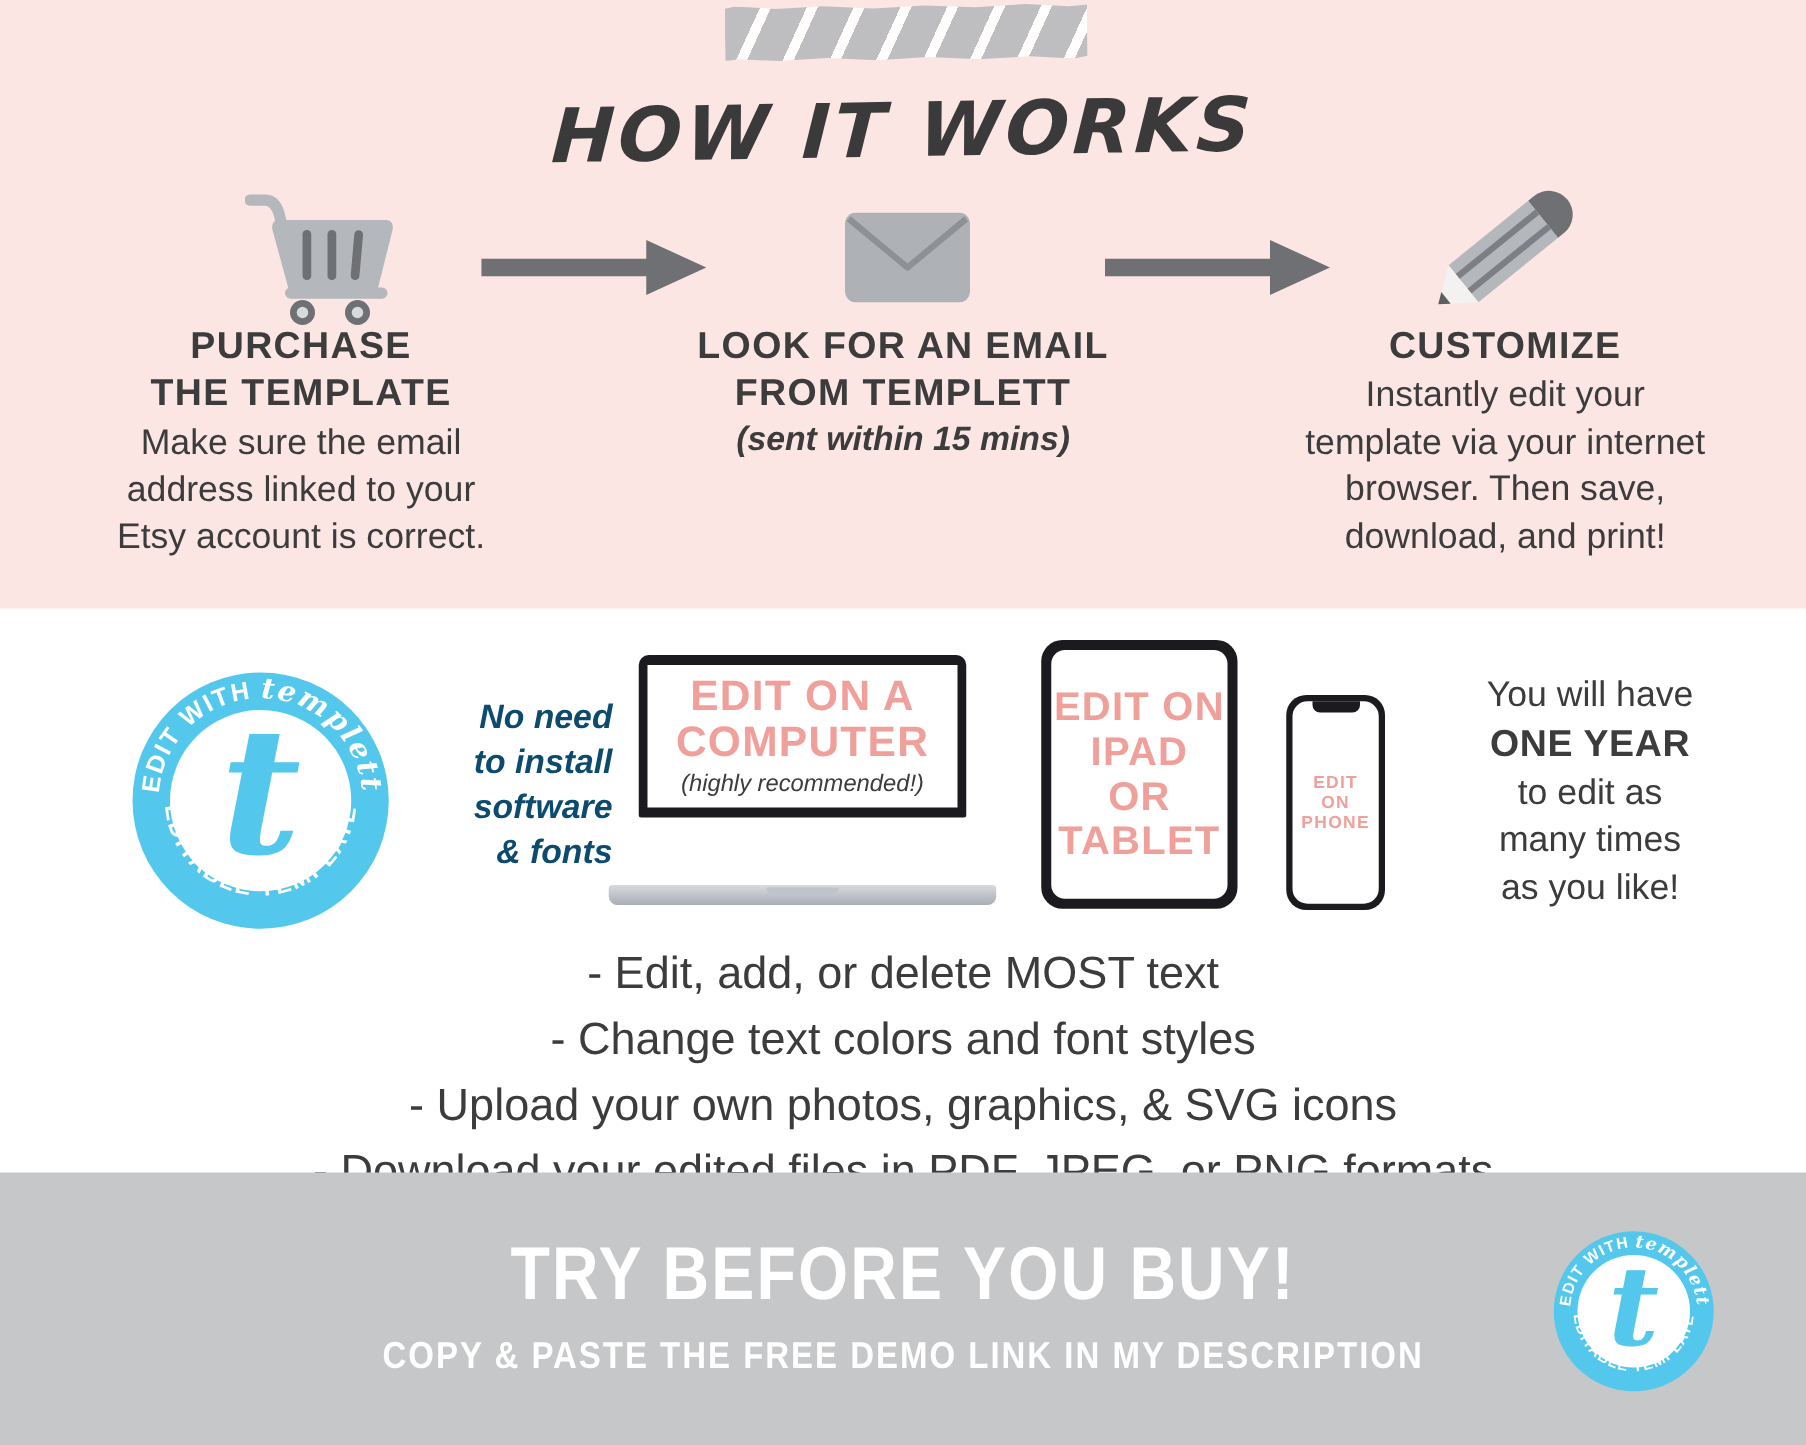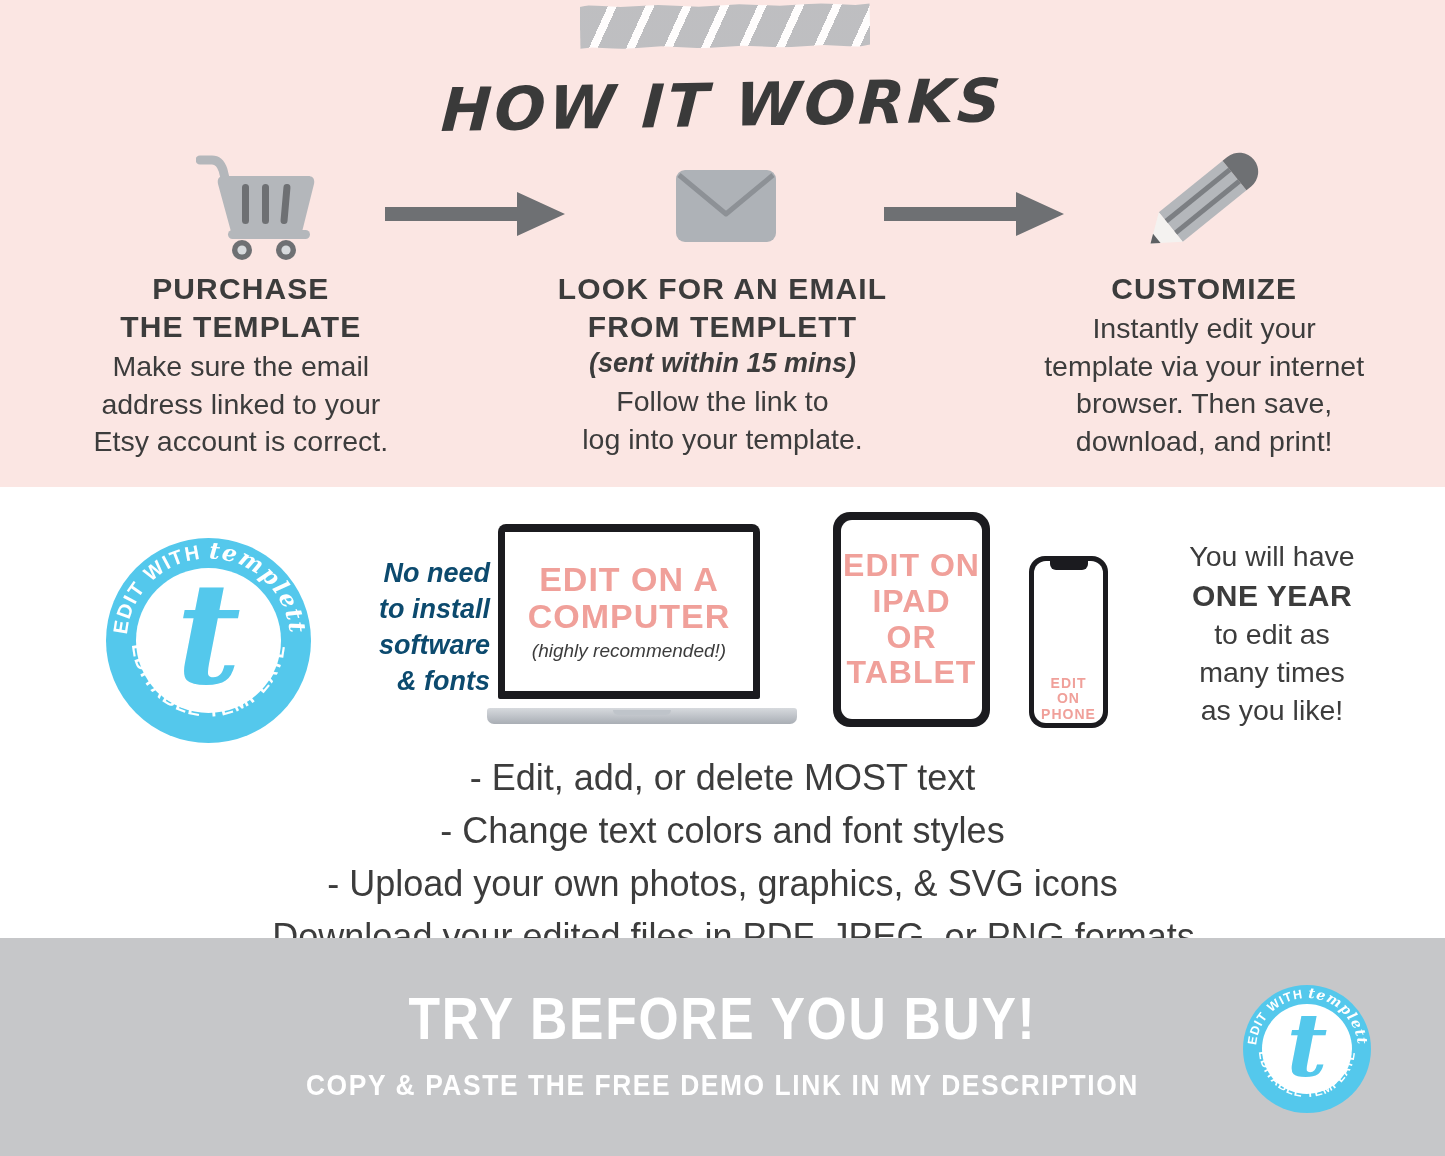--- a/index.html
+++ b/index.html
@@ -45,21 +45,21 @@
 
   #cart { position:absolute; left:196px; top:2px; width:120px; height:108px; }
   #arrow1 { position:absolute; left:385px; top:42px; }
   #envelope { position:absolute; left:676px; top:20px; width:100px; height:72px; }
   #arrow2 { position:absolute; left:884px; top:42px; }
   #pencil { position:absolute; left:1133px; top:0px; width:130px; height:110px; }
 
   .arrow-svg { display:block; }
 
   
-  .cols { position:absolute; top:270px; left:0; width:1445px; display:flex; }
+  .cols { position:absolute; top:258px; left:0; width:1445px; display:flex; }
   .col { flex:0 0 33.333%; text-align:center; color:#3c3c3c; }
   .col-head {
     font-size:30px; font-weight:bold; letter-spacing:1.1px; line-height:1.27;
   }
   .col-body { font-size:28.5px; line-height:1.32; margin-top:2px; }
   .col-ital { font-size:27px; font-weight:bold; font-style:italic; line-height:1.3; }
 
   
   #white-section {
     position:absolute; left:0; top:487px; width:1445px; height:451px;
@@ -90,21 +90,21 @@
   
   #noneed {
     position:absolute; left:318px; top:556px; width:172px;
     text-align:right; color:#0c4a6e;
     font-size:27px; font-weight:bold; font-style:italic; line-height:1.33;
   }
 
   
   #laptop { position:absolute; left:487px; top:524px; width:310px; height:200px; }
   #laptop-lid {
-    position:absolute; left:11px; top:0; width:262px; height:175px;
+    position:absolute; left:24px; top:0; width:262px; height:130px;
     background:#1b1b1f; border-radius:8px 8px 2px 2px; padding:8px 7px;
   }
   #laptop-screen {
     width:100%; height:100%; background:#ffffff;
     display:flex; flex-direction:column; align-items:center; justify-content:center;
   }
   #laptop-base {
     position:absolute; left:0; bottom:0; width:310px; height:16px;
     background:linear-gradient(#d7dade,#a9aeb5);
     border-radius:3px 3px 7px 7px;
@@ -133,21 +133,21 @@
   }
   #ipad .dev-title { font-size:32px; line-height:1.12; }
 
   
   #phone {
     position:absolute; left:1029px; top:556px; width:79px; height:172px;
     background:#1b1b1f; border-radius:16px; padding:5px;
   }
   #phone-screen {
     position:relative; width:100%; height:100%; background:#fff; border-radius:12px;
-    display:flex; align-items:flex-end; justify-content:center;
+    display:flex; align-items:center; justify-content:center;
   }
   #phone-notch {
     position:absolute; left:50%; transform:translateX(-50%); top:0;
     width:38px; height:9px; background:#1b1b1f; border-radius:0 0 6px 6px;
   }
   #phone .dev-title { font-size:14px; line-height:1.13; }
 
   
   #oneyear {
     position:absolute; left:1123px; top:538px; width:298px;
@@ -243,24 +243,20 @@
         <div>Etsy account is correct.</div>
       </div>
     </div>
 
     <div class="col">
       <div class="col-head">
         <div>LOOK FOR AN EMAIL</div>
         <div>FROM TEMPLETT</div>
       </div>
       <div class="col-ital">(sent within 15 mins)</div>
-      <div class="col-body">
-        <div>Follow the link to</div>
-        <div>log into your template.</div>
-      </div>
     </div>
 
     <div class="col">
       <div class="col-head">
         <div>CUSTOMIZE</div>
       </div>
       <div class="col-body">
         <div>Instantly edit your</div>
         <div>template via your internet</div>
         <div>browser. Then save,</div>

